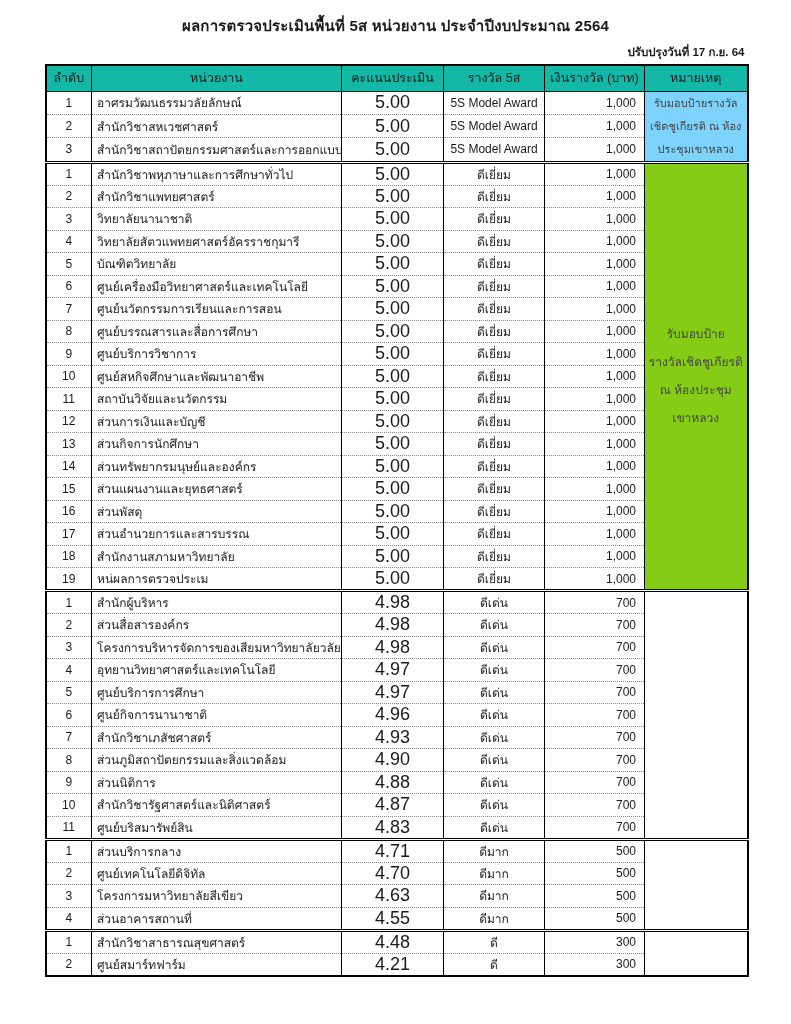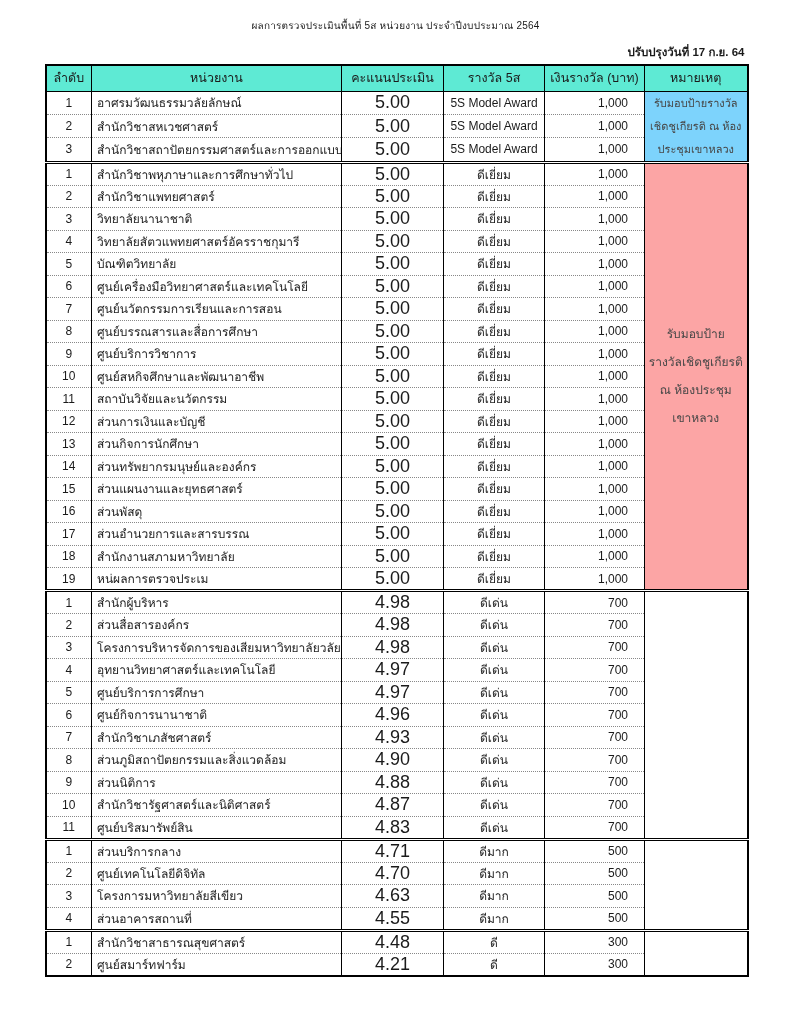--- a/index.html
+++ b/index.html
@@ -4,52 +4,52 @@
 <style>
   * { margin:0; padding:0; box-sizing:border-box; }
   html,body { background:#ffffff; }
   body {
     width:791px; height:1024px; overflow:hidden;
     font-family:"Liberation Sans","DejaVu Sans",sans-serif;
     color:#1a1a1a;
   }
   .page { width:791px; height:1024px; padding-top:16px; }
   .title {
-    text-align:center; font-weight:normal; font-size:10px; line-height:20px;
+    text-align:center; font-weight:bold; font-size:15px; line-height:20px;
     letter-spacing:0.2px;
   }
   .table-wrap { width:702px; margin:0 auto; }
   .updated {
     text-align:right; font-weight:bold; font-size:11.5px;
     margin:7px 2px 3px 0;
   }
   table.eval {
     width:702px; border-collapse:collapse; table-layout:fixed;
     border:2px solid #000; font-size:12px;
   }
   col.c-no    { width:46px;  }
   col.c-unit  { width:250px; }
   col.c-score { width:102px; }
   col.c-award { width:101px; }
   col.c-prize { width:100px; }
   col.c-rem   { width:103px; }
   thead th {
     font-weight:normal; font-size:12.5px; text-align:center;
-    height:26px; border:1px solid #000; background:#5eead4;
+    height:26px; border:1px solid #000; background:#14b8a6;
   }
   td {
     height:22.5px; border-left:1px solid #000; border-right:1px solid #000;
     vertical-align:middle; overflow:hidden; white-space:nowrap;
   }
   tbody.group tr + tr td { border-top:1px dotted #888; }
   tbody.group + tbody.group { border-top:3px double #000; }
   thead { border-bottom:1px solid #000; }
   td.c { text-align:center; }
   td.l { text-align:left; padding-left:5px; }
-  td.r { text-align:right; padding-right:16px; }
+  td.r { text-align:right; padding-right:8px; }
   td.score { font-weight:normal; font-size:18px; }
   td.remark {
     text-align:center; vertical-align:middle;
     font-size:11px; line-height:23px; color:#474747;
     white-space:normal;
   }
   td.remark.green { background:#92d050; }
   td.remark.tall { line-height:28px; font-size:12px; }
 </style>
 </head>
@@ -106,21 +106,21 @@
             <td class="r">1,000</td>
           </tr>
         </tbody>
         <tbody class="group">
           <tr>
             <td class="c">1</td>
             <td class="l">สำนักวิชาพหุภาษาและการศึกษาทั่วไป</td>
             <td class="c score">5.00</td>
             <td class="c">ดีเยี่ยม</td>
             <td class="r">1,000</td>
-            <td rowspan="19" class="remark green tall" style="background: #fca5a5;">
+            <td rowspan="19" class="remark green tall" style="background: #84cc16;">
               <div>รับมอบป้าย</div>
               <div>รางวัลเชิดชูเกียรติ</div>
               <div>ณ ห้องประชุม</div>
               <div>เขาหลวง</div>
             </td>
           </tr>
           <tr>
             <td class="c">2</td>
             <td class="l">สำนักวิชาแพทยศาสตร์</td>
             <td class="c score">5.00</td>

